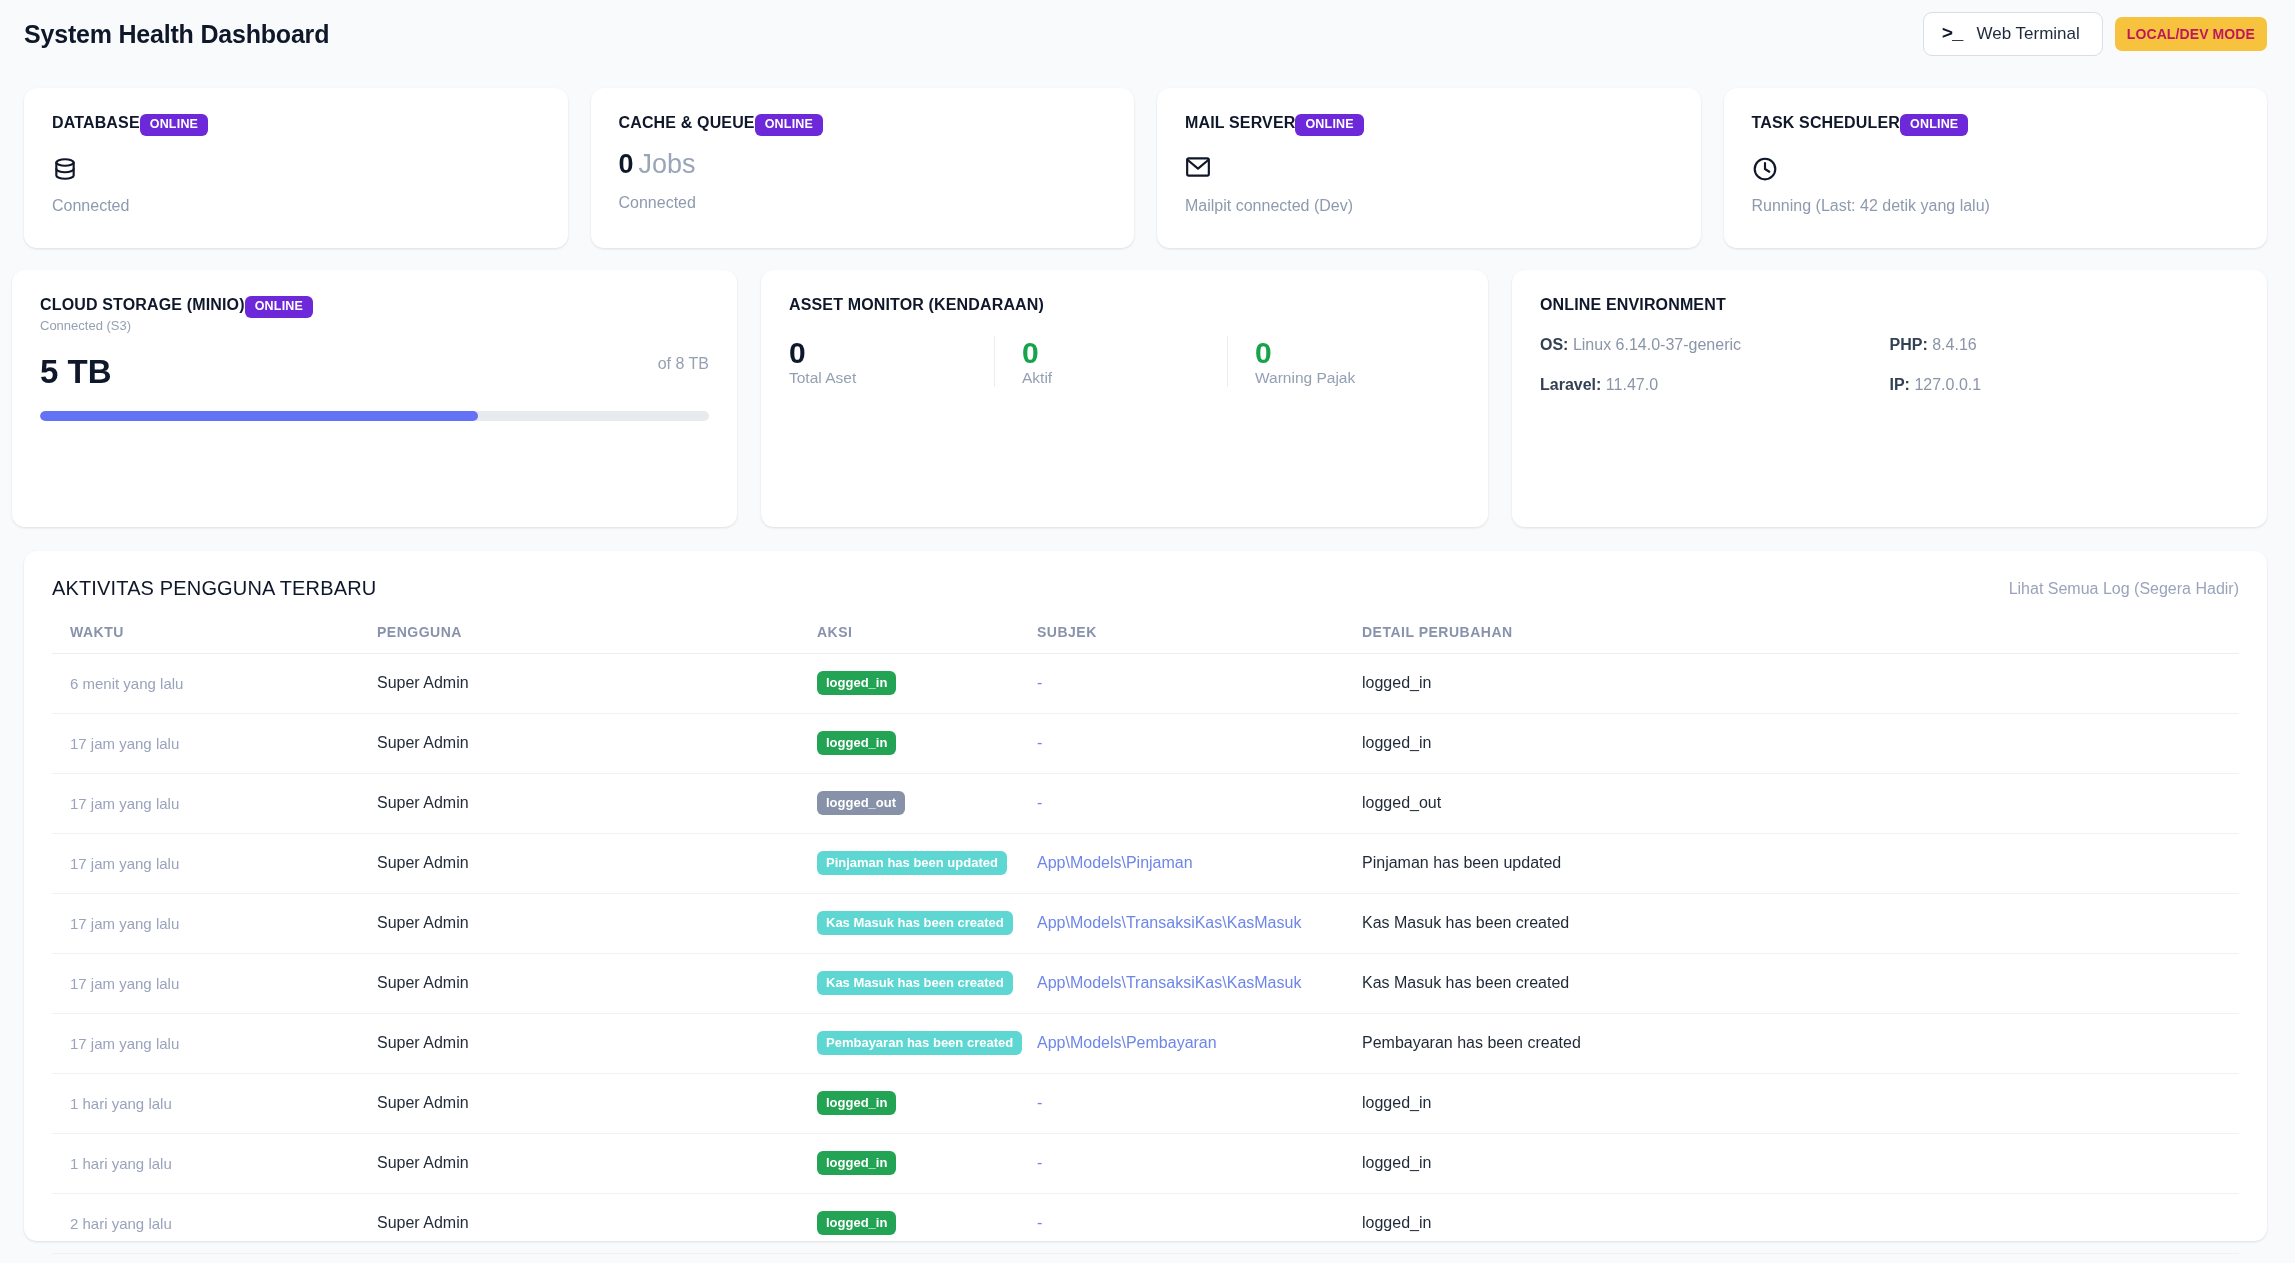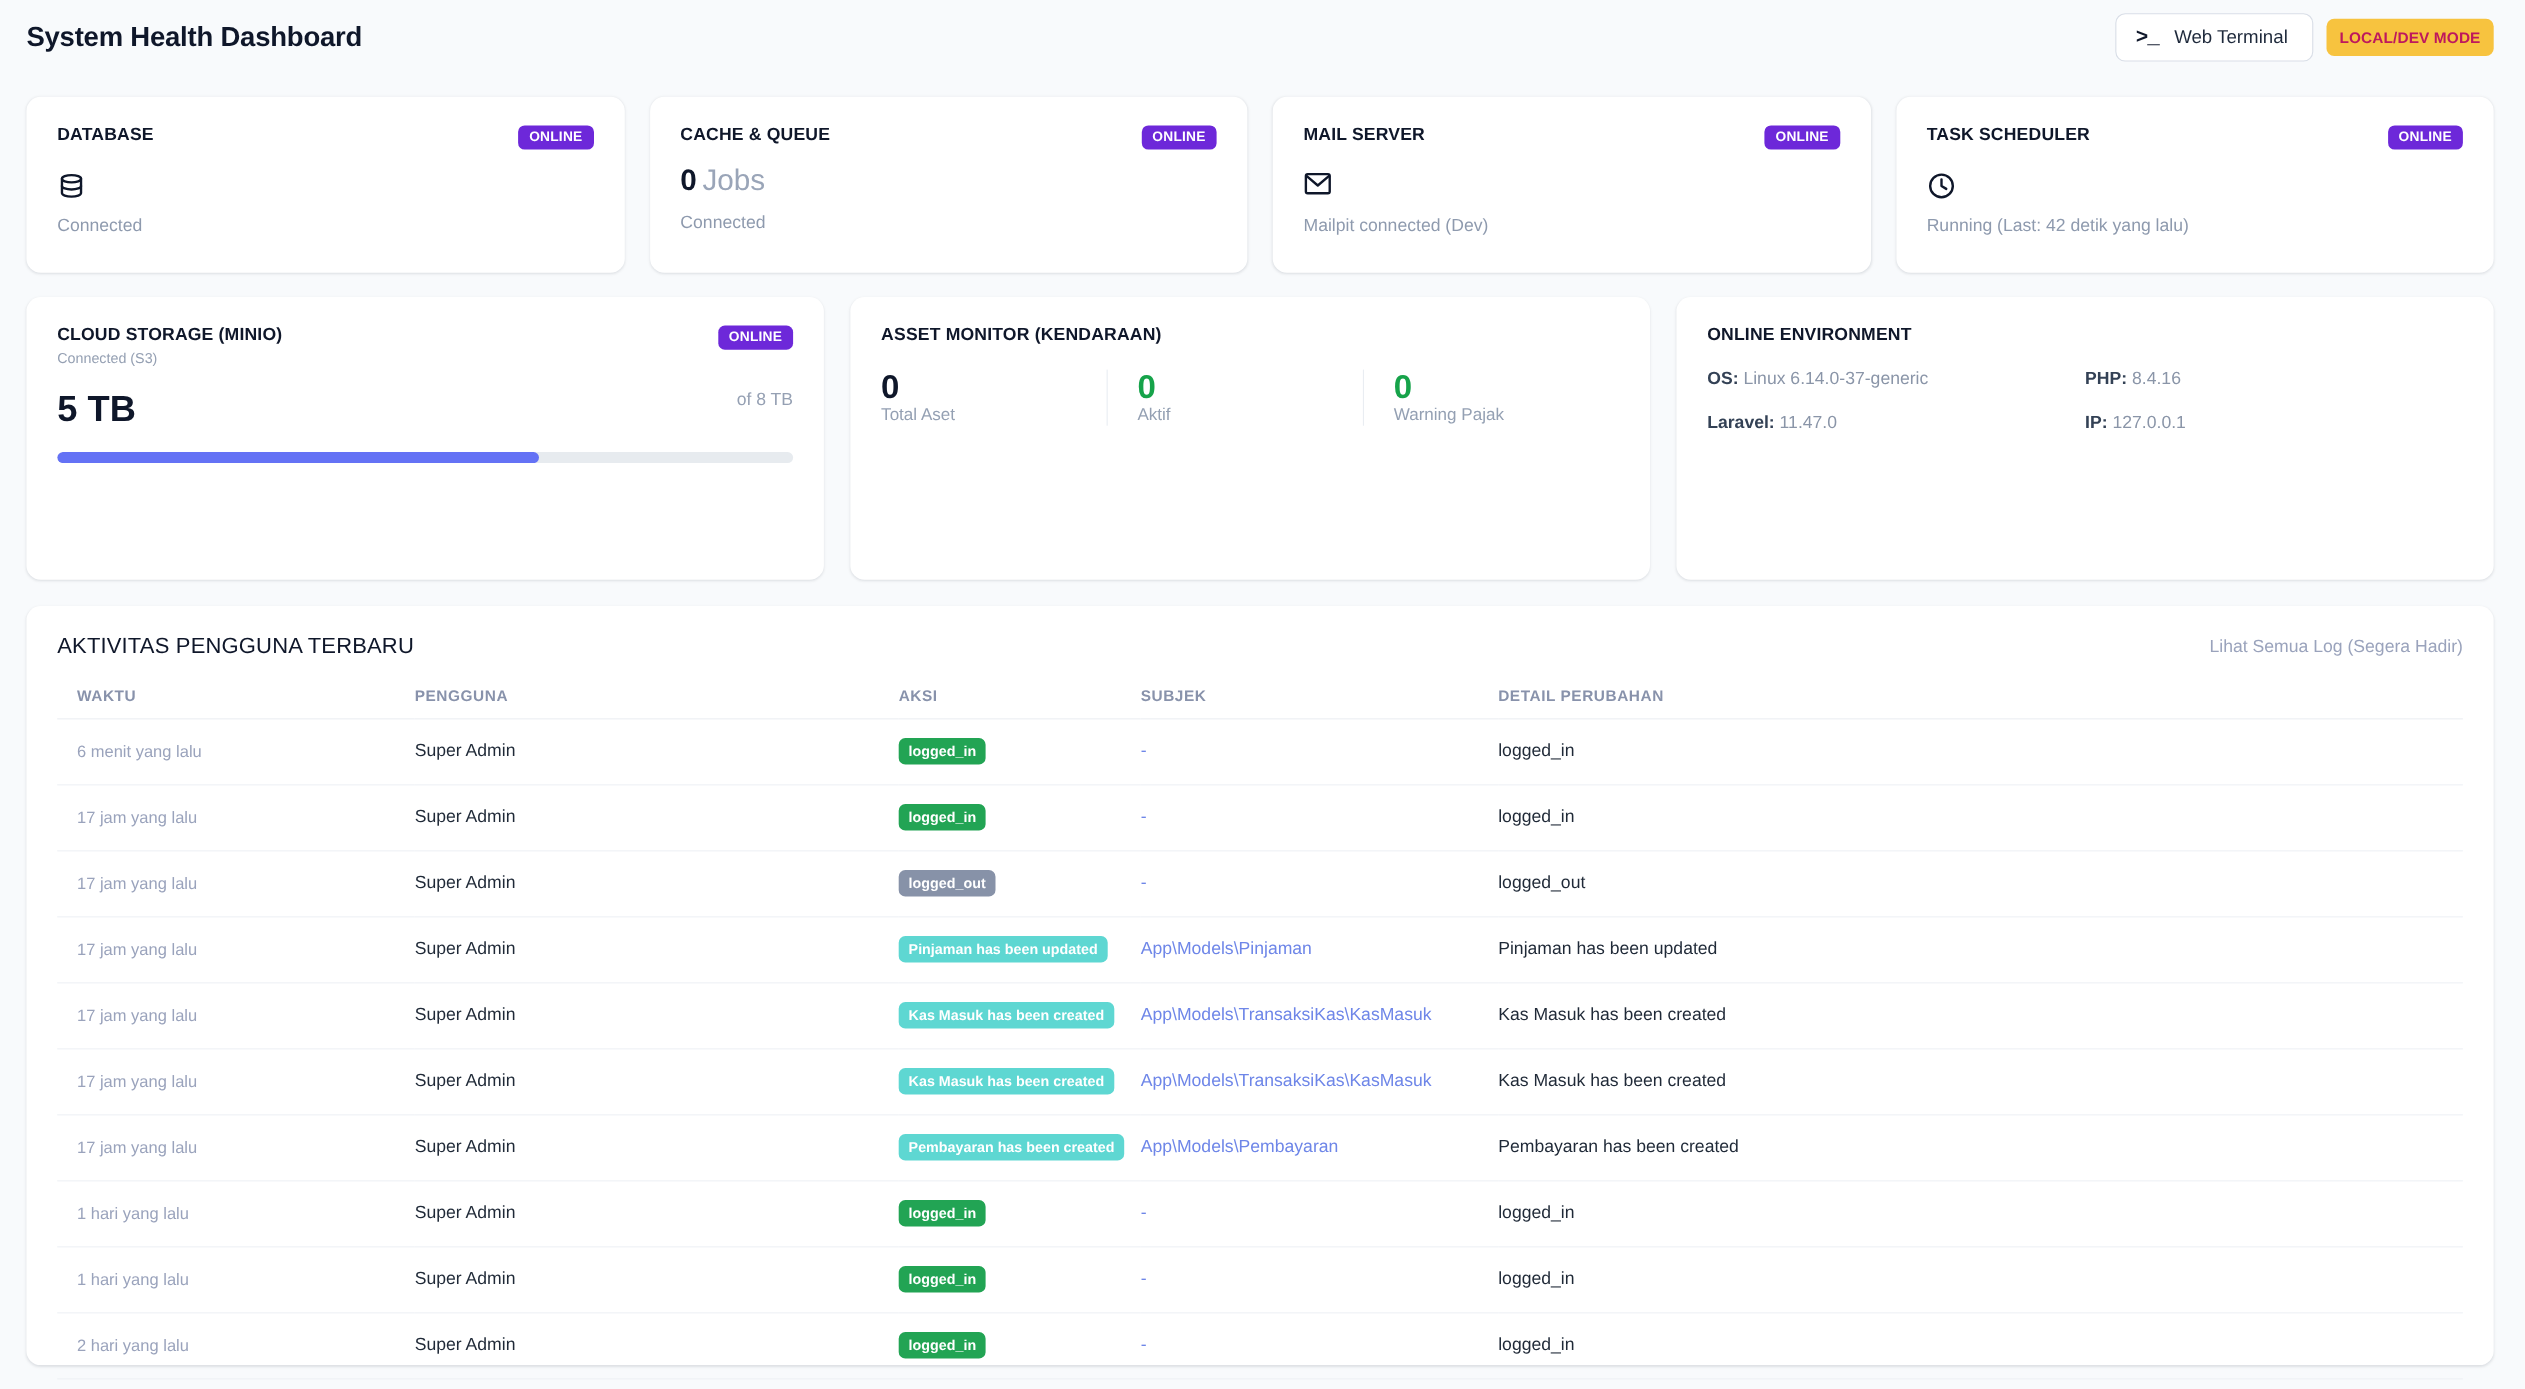--- a/index.html
+++ b/index.html
@@ -72,21 +72,21 @@
   }
   .card {
     background: #FFFFFF;
     border-radius: 13px;
     box-shadow: 0 1px 3px rgba(15,23,42,0.08), 0 1px 2px rgba(15,23,42,0.04);
   }
   .status-card { padding: 26px 28px 30px 28px; height: 160px; }
   .card-head {
     display: flex;
     align-items: flex-start;
-    justify-content: space-between;
+    justify-content: flex-start;
   }
   .card-title {
     font-size: 16px;
     font-weight: bold;
     color: #0F172A;
     letter-spacing: 0.15px;
   }
   .badge-online {
     background: #6d28d9;
     color: #FFFFFF;
@@ -105,21 +105,21 @@
   }
   .jobs-line { margin-top: 14px; font-size: 27px; line-height: 1.1; }
   .jobs-num { font-weight: bold; color: #0F172A; }
   .jobs-word { color: #9AA5B8; margin-left: 5px; }
 
   
   .row-2 {
     display: grid;
     grid-template-columns: 725px 727px 1fr;
     gap: 24px;
-    padding: 0 28px 0 24px;
+    padding: 0 28px 0 12px;
     margin-top: 22px;
   }
   .minio-card { padding: 26px 28px 28px 28px; height: 257px; }
   .minio-sub { font-size: 13px; color: #95A0B3; margin-top: 4px; }
   .minio-amounts {
     display: flex;
     justify-content: space-between;
     margin-top: 22px;
   }
   .minio-used { font-size: 33px; font-weight: bold; color: #0F172A; line-height: 1; }

